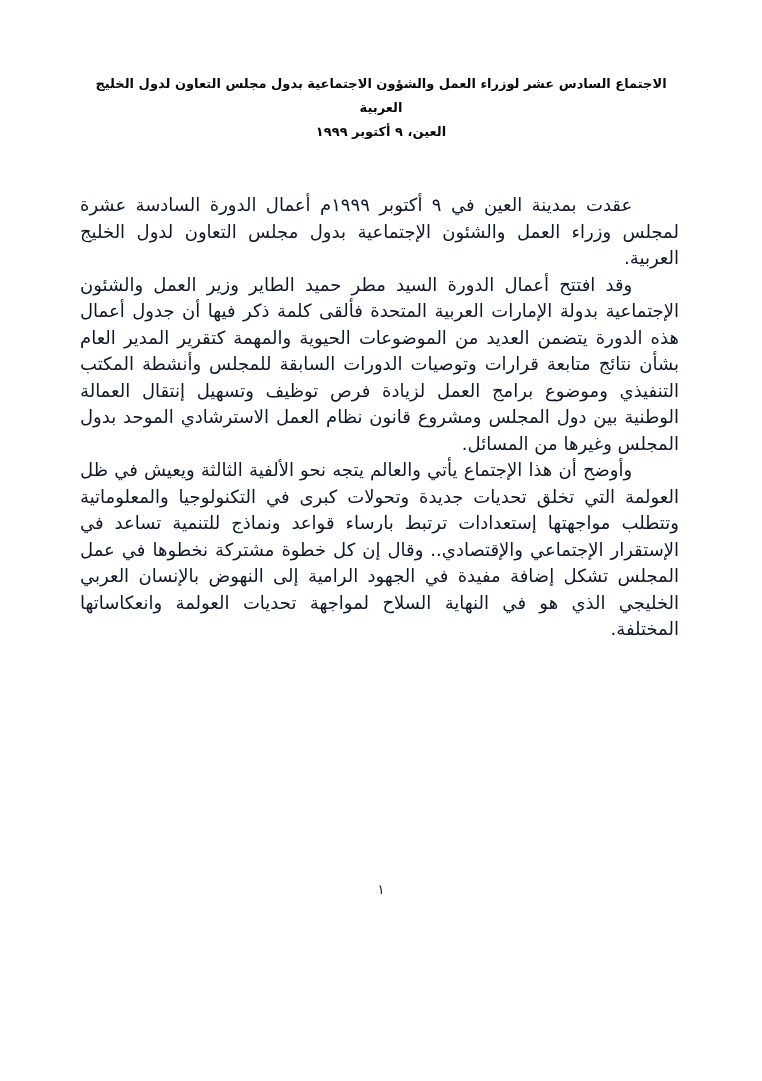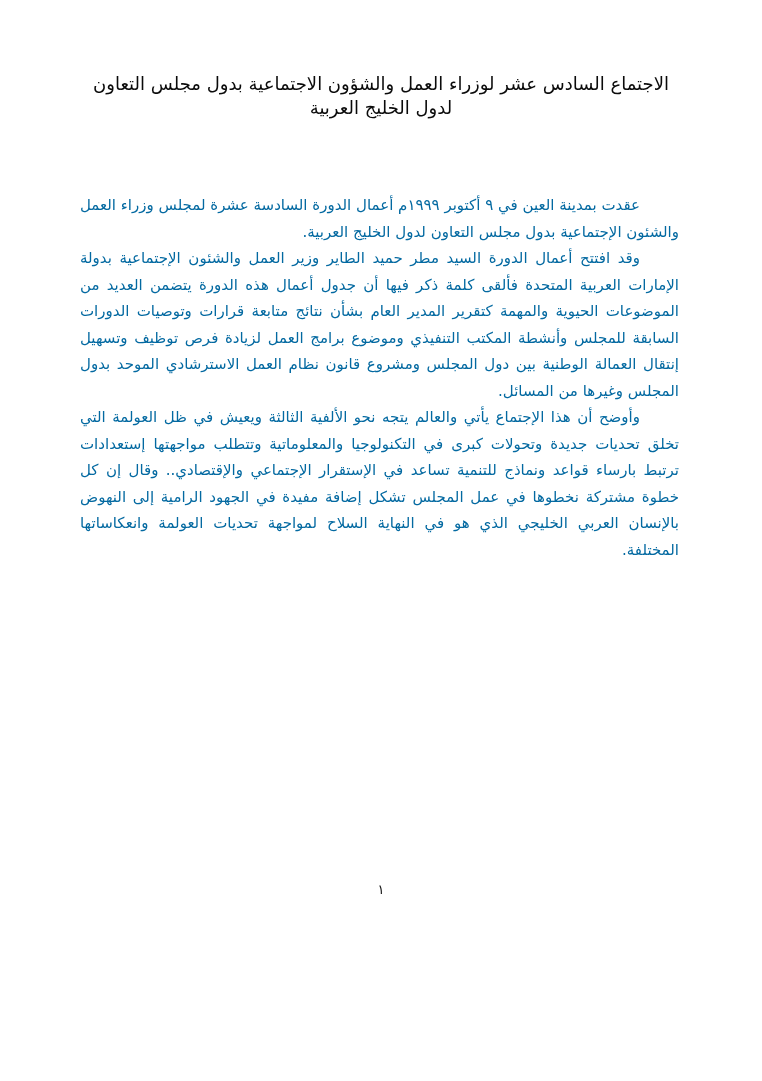--- a/index.html
+++ b/index.html
@@ -18,37 +18,37 @@
       direction: rtl;
       box-sizing: border-box;
       overflow: hidden;
     }
     .title-block {
       position: absolute;
       top: 72px;
       right: 80px;
       left: 80px;
       text-align: center;
-      font-weight: normal;
-      font-size: 18px;
+      font-weight: bold;
+      font-size: 13px;
       line-height: 24px;
       color: #0a0a0a;
     }
     .title-line {
       display: block;
     }
     .body-text {
       position: absolute;
       top: 192px;
       right: 83px;
       left: 80px;
-      font-size: 15px;
+      font-size: 18px;
       line-height: 26.5px;
       text-align: justify;
-      color: #0369a1;
+      color: #0f172a;
     }
     .para {
       margin: 0;
       text-indent: 2.6em;
       text-align: justify;
       text-justify: inter-word;
     }
     .page-footer {
       position: absolute;
       top: 882px;
@@ -59,20 +59,21 @@
       color: #111111;
     }
   </style>
 </head>
 <body>
 
 <div class="page">
 
   <header class="title-block">
     <span class="title-line">الاجتماع السادس عشر لوزراء العمل والشؤون الاجتماعية بدول مجلس التعاون لدول الخليج العربية</span>
+    <span class="title-line">العين، ٩ أكتوبر ١٩٩٩</span>
   </header>
 
   <main class="body-text">
     <p class="para">عقدت بمدينة العين في ٩ أكتوبر ١٩٩٩م أعمال الدورة السادسة عشرة لمجلس وزراء العمل والشئون الإجتماعية بدول مجلس التعاون لدول الخليج العربية.</p>
     <p class="para">وقد افتتح أعمال الدورة السيد مطر حميد الطاير وزير العمل والشئون الإجتماعية بدولة الإمارات العربية المتحدة فألقى كلمة ذكر فيها أن جدول أعمال هذه الدورة يتضمن العديد من الموضوعات الحيوية والمهمة كتقرير المدير العام بشأن نتائج متابعة قرارات وتوصيات الدورات السابقة للمجلس وأنشطة المكتب التنفيذي وموضوع برامج العمل لزيادة فرص توظيف وتسهيل إنتقال العمالة الوطنية بين دول المجلس ومشروع قانون نظام العمل الاسترشادي الموحد بدول المجلس وغيرها من المسائل.</p>
     <p class="para">وأوضح أن هذا الإجتماع يأتي والعالم يتجه نحو الألفية الثالثة ويعيش في ظل العولمة التي تخلق تحديات جديدة وتحولات كبرى في التكنولوجيا والمعلوماتية وتتطلب مواجهتها إستعدادات ترتبط بارساء قواعد ونماذج للتنمية تساعد في الإستقرار الإجتماعي والإقتصادي.. وقال إن كل خطوة مشتركة نخطوها في عمل المجلس تشكل إضافة مفيدة في الجهود الرامية إلى النهوض بالإنسان العربي الخليجي الذي هو في النهاية السلاح لمواجهة تحديات العولمة وانعكاساتها المختلفة.</p>
   </main>
 
   <footer class="page-footer">
     <span>١</span>

